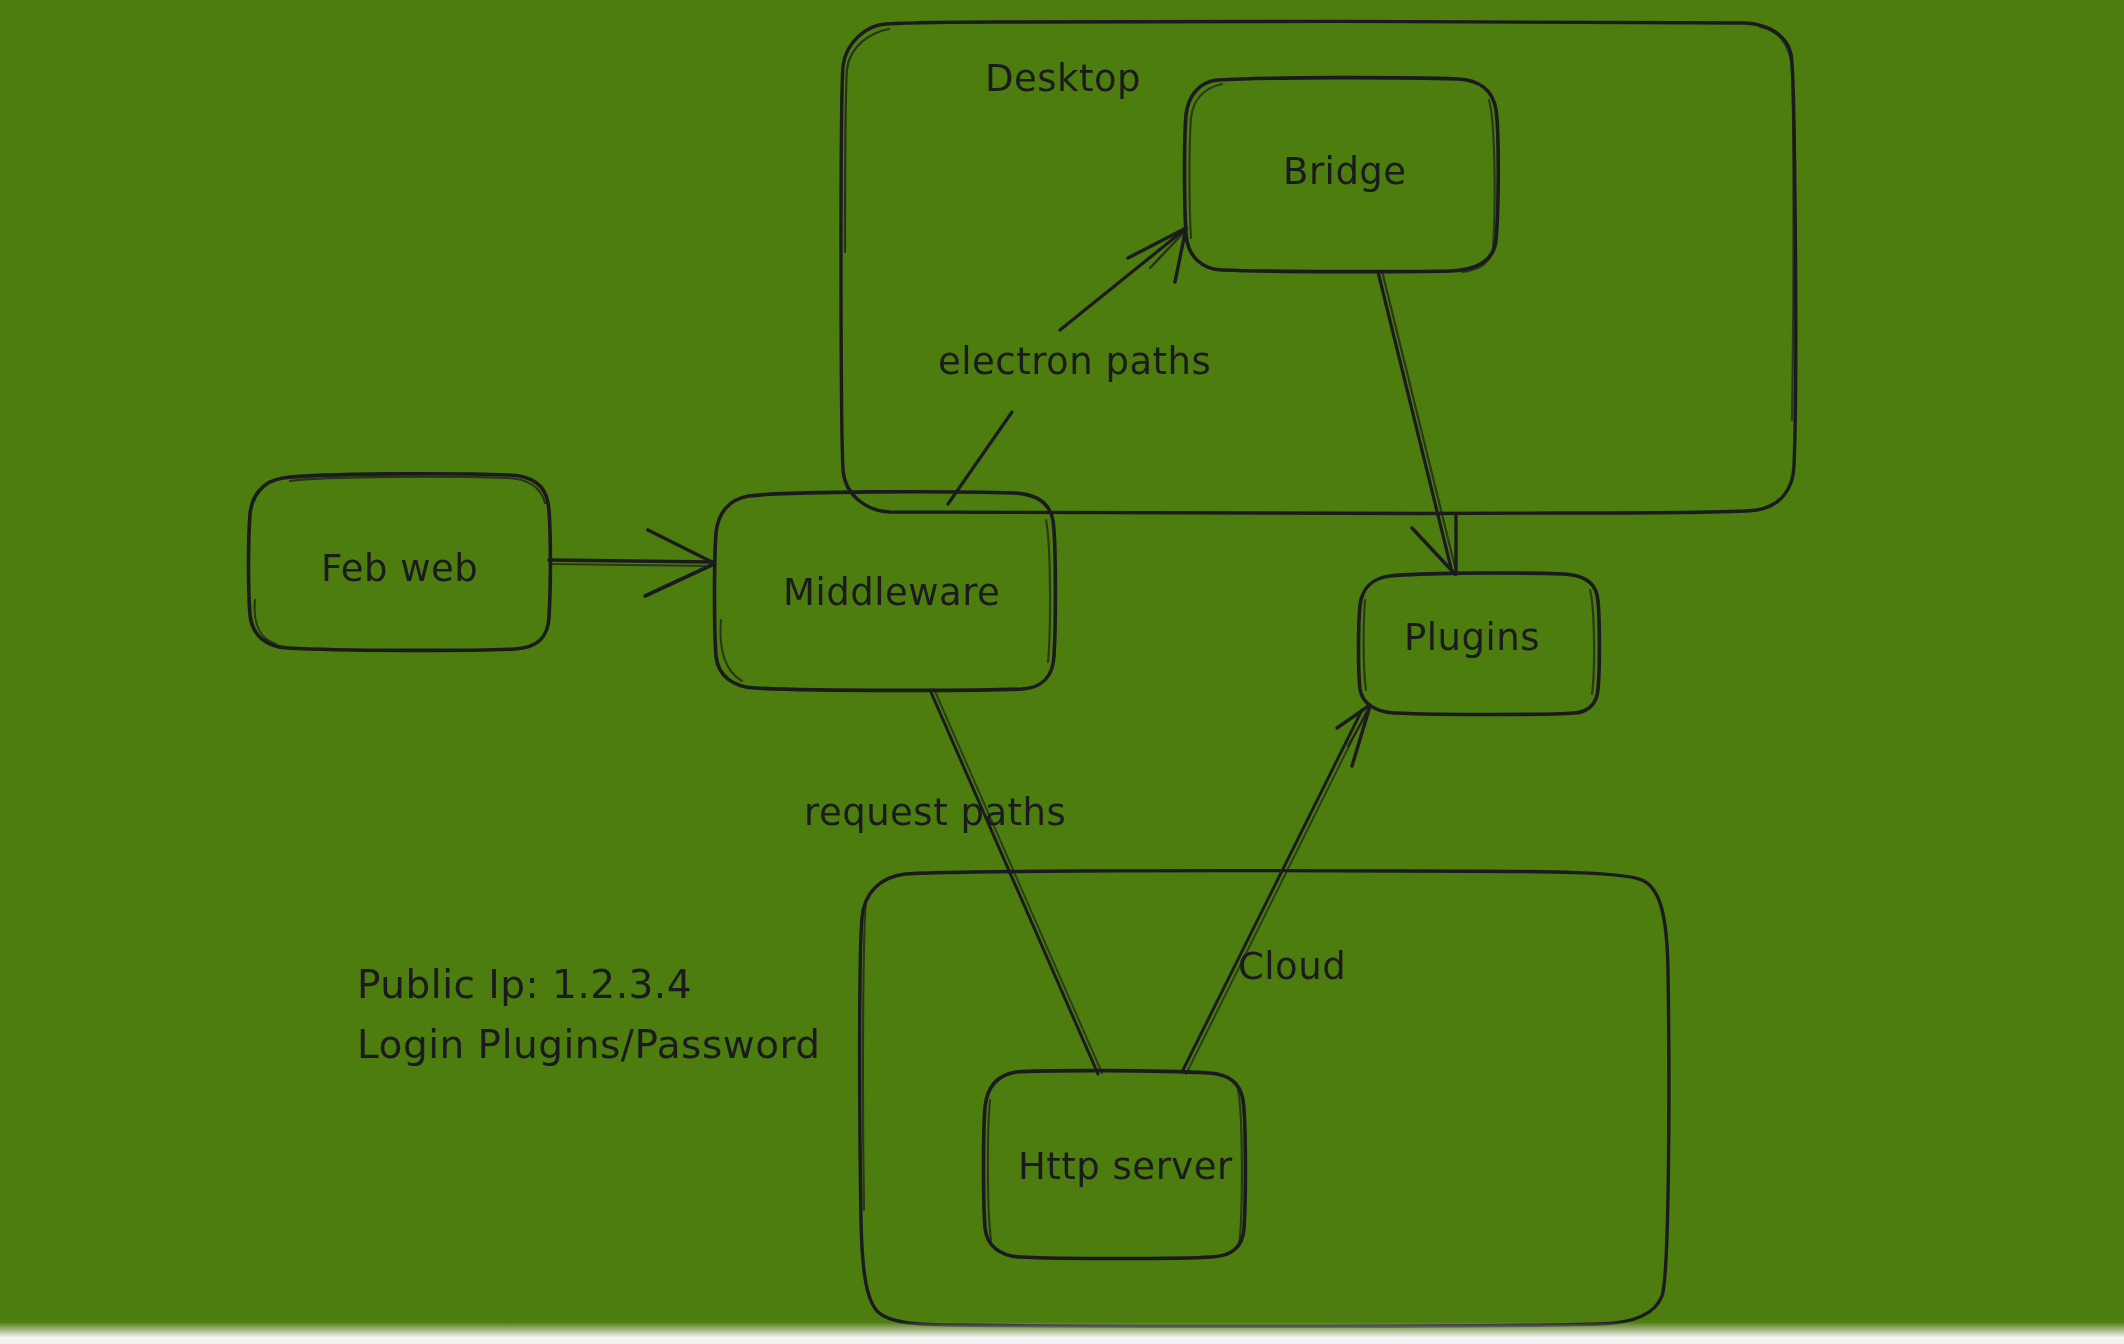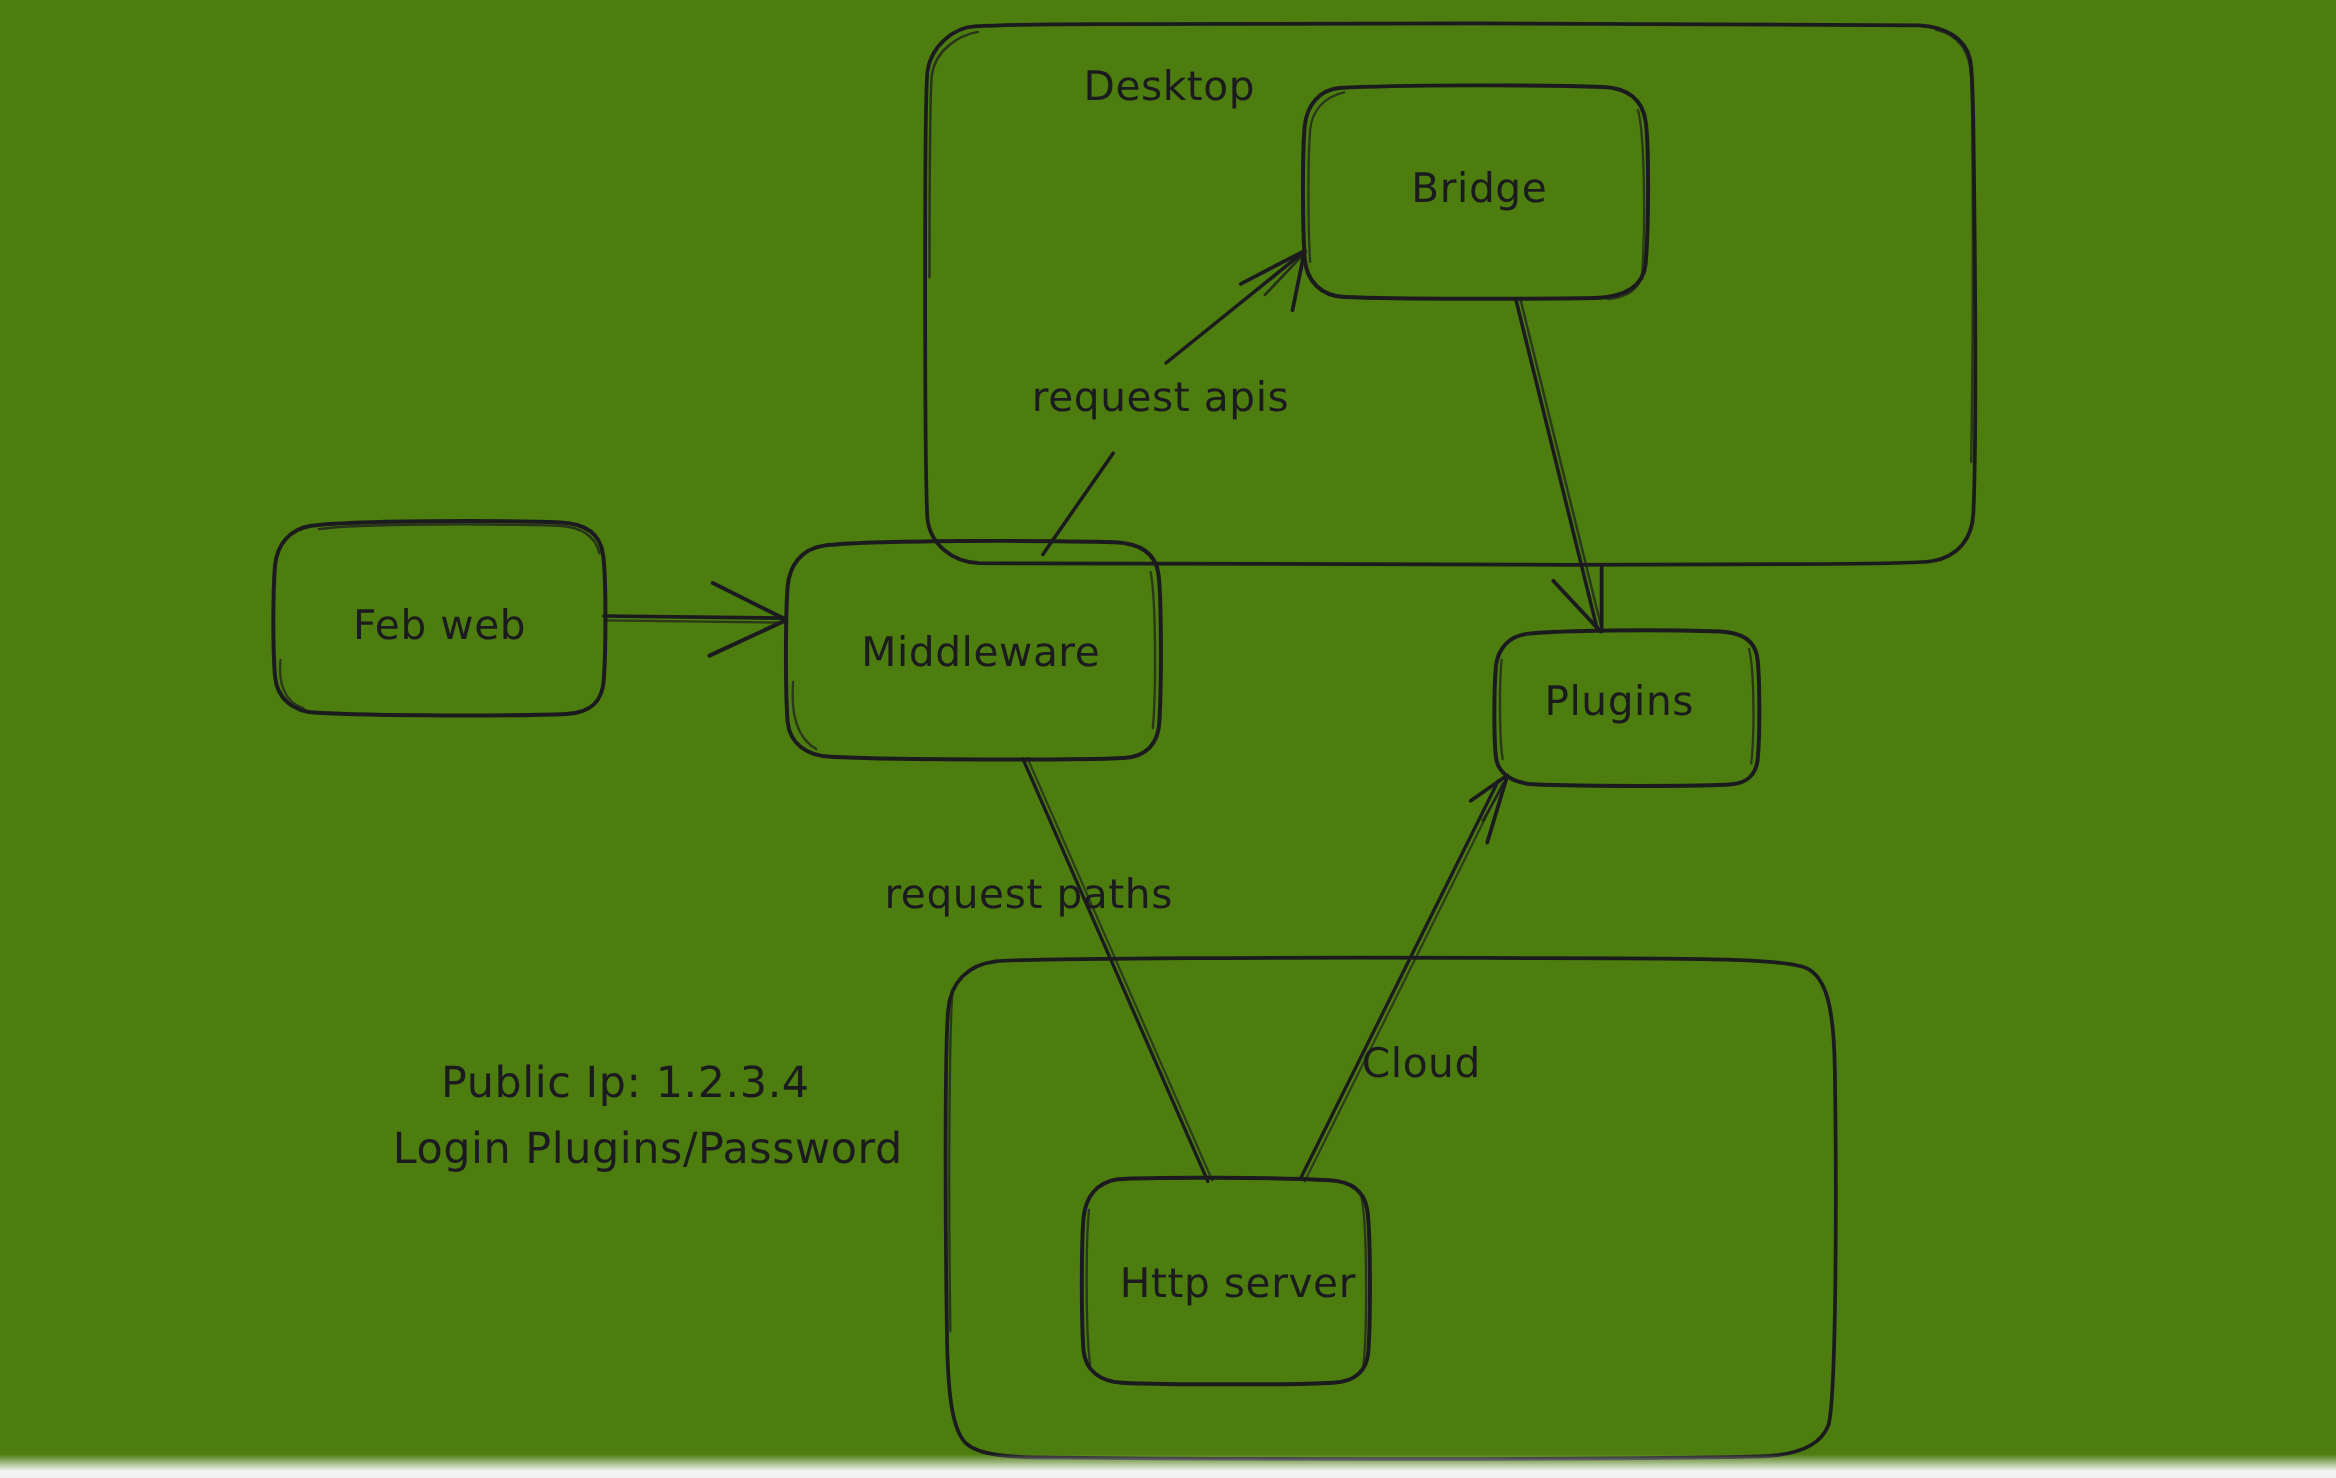--- a/index.html
+++ b/index.html
@@ -170,25 +170,25 @@
   <div class="node-label" style="left:1283px; top:150px;">Bridge</div>
 
   <div class="node-label" style="left:321px; top:547px;">Feb web</div>
 
   <div class="node-label" style="left:783px; top:571px;">Middleware</div>
 
   <div class="node-label" style="left:1404px; top:616px;">Plugins</div>
 
   <div class="node-label" style="left:1000px; top:1145px;margin-left:18px;">Http server</div>
 
-  <div class="edge-label" style="left:938px; top:340px;">request apis</div>
+  <div class="edge-label" style="left:938px; top:340px;">electron paths</div>
 
   <div class="edge-label" style="left:762px; top:791px;margin-left:42px;">request paths</div>
 
   <div class="edge-label" style="left:1238px; top:945px;">Cloud</div>
 
-  <div class="note-line" style="left:357px; top:962px;margin-left:44px;">Public Ip: 1.2.3.4</div>
+  <div class="note-line" style="left:357px; top:962px;">Public Ip: 1.2.3.4</div>
 
   <div class="note-line" style="left:357px; top:1022px;">Login Plugins/Password</div>
 
   <div class="bottom-strip"></div>
 
 </div>
 
 </body></html>

